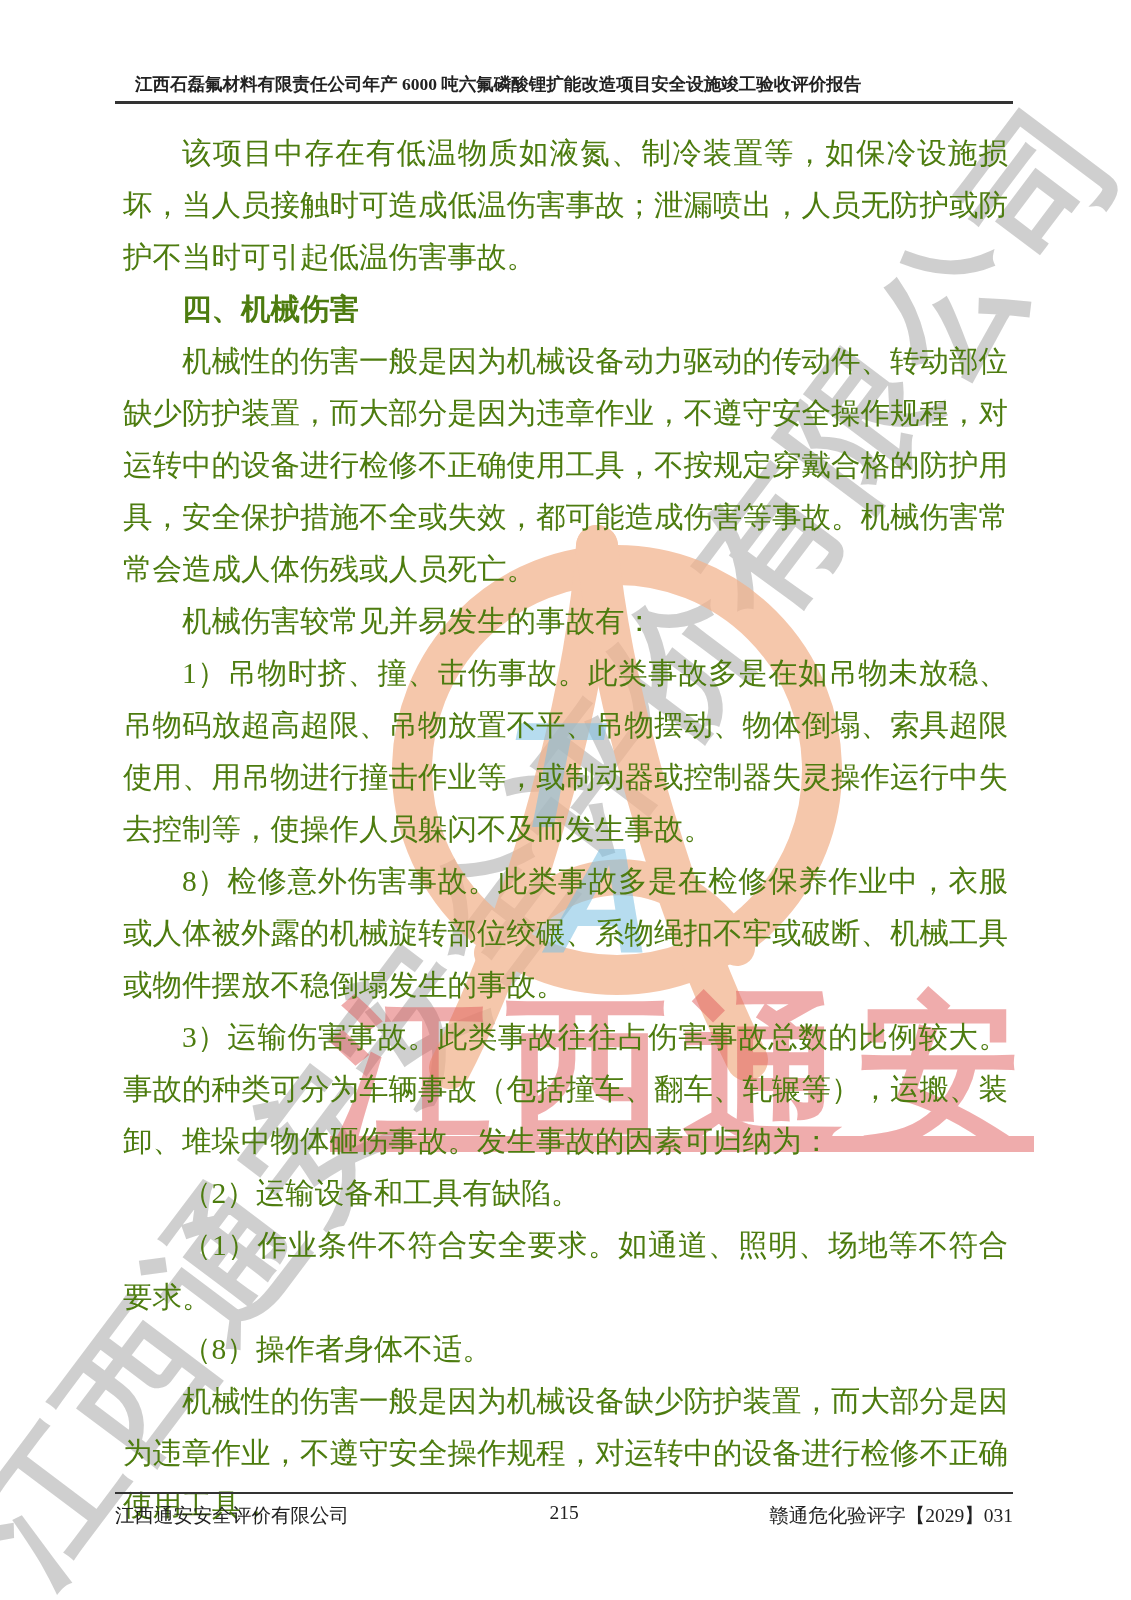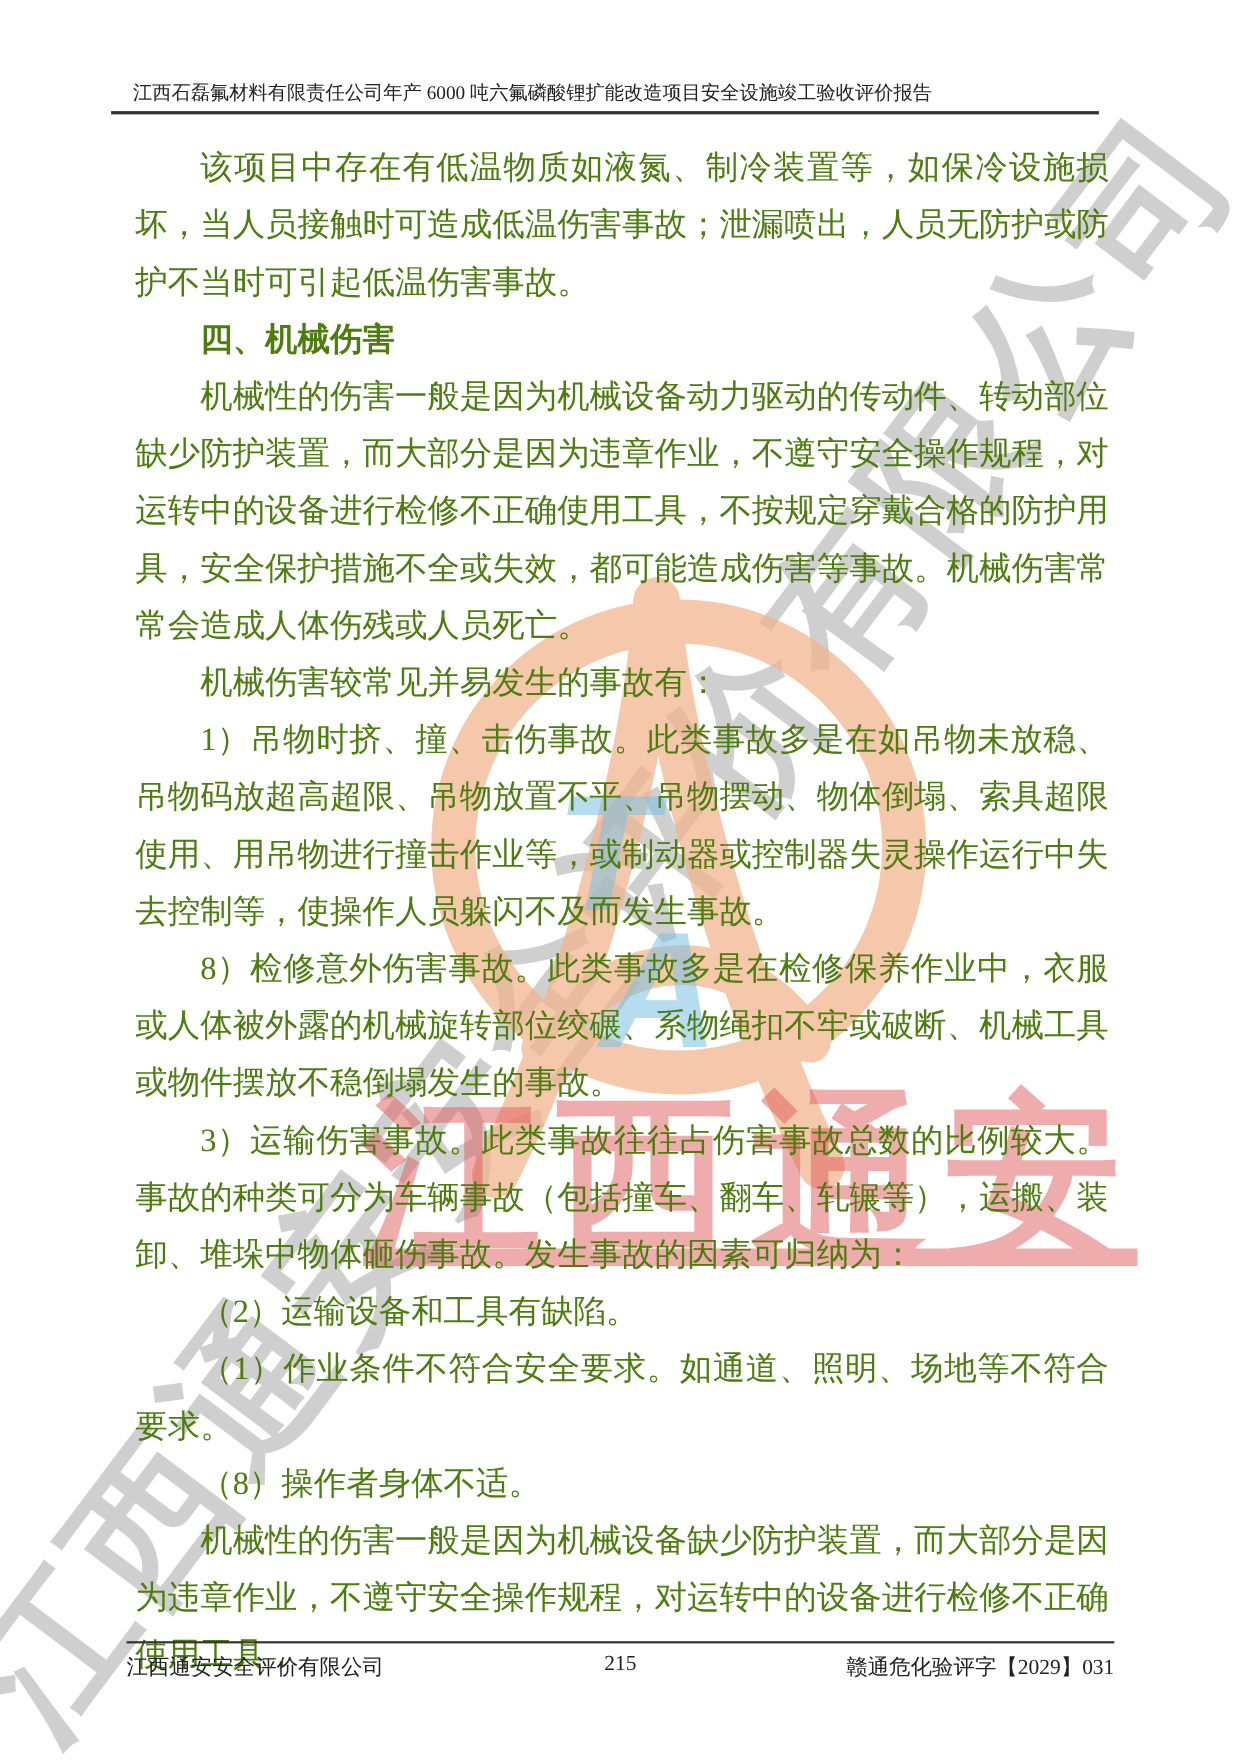--- a/index.html
+++ b/index.html
@@ -65,23 +65,24 @@
     font-family: "Liberation Sans", "DejaVu Sans", sans-serif;
     text-decoration: underline;
   }
   
   .content {
     position: relative;
     z-index: 1;
   }
   .doc-header {
     position: absolute;
-    left: 101px;
+    left: 115px;
     top: 72px;
     width: 898px;
+    font-weight: bold;
   }
   .doc-header-title {
     font-size: 17.5px;
     color: #222;
     padding-left: 20px;
     white-space: nowrap;
   }
   .doc-header-rule {
     margin-top: 5px;
     height: 0;

